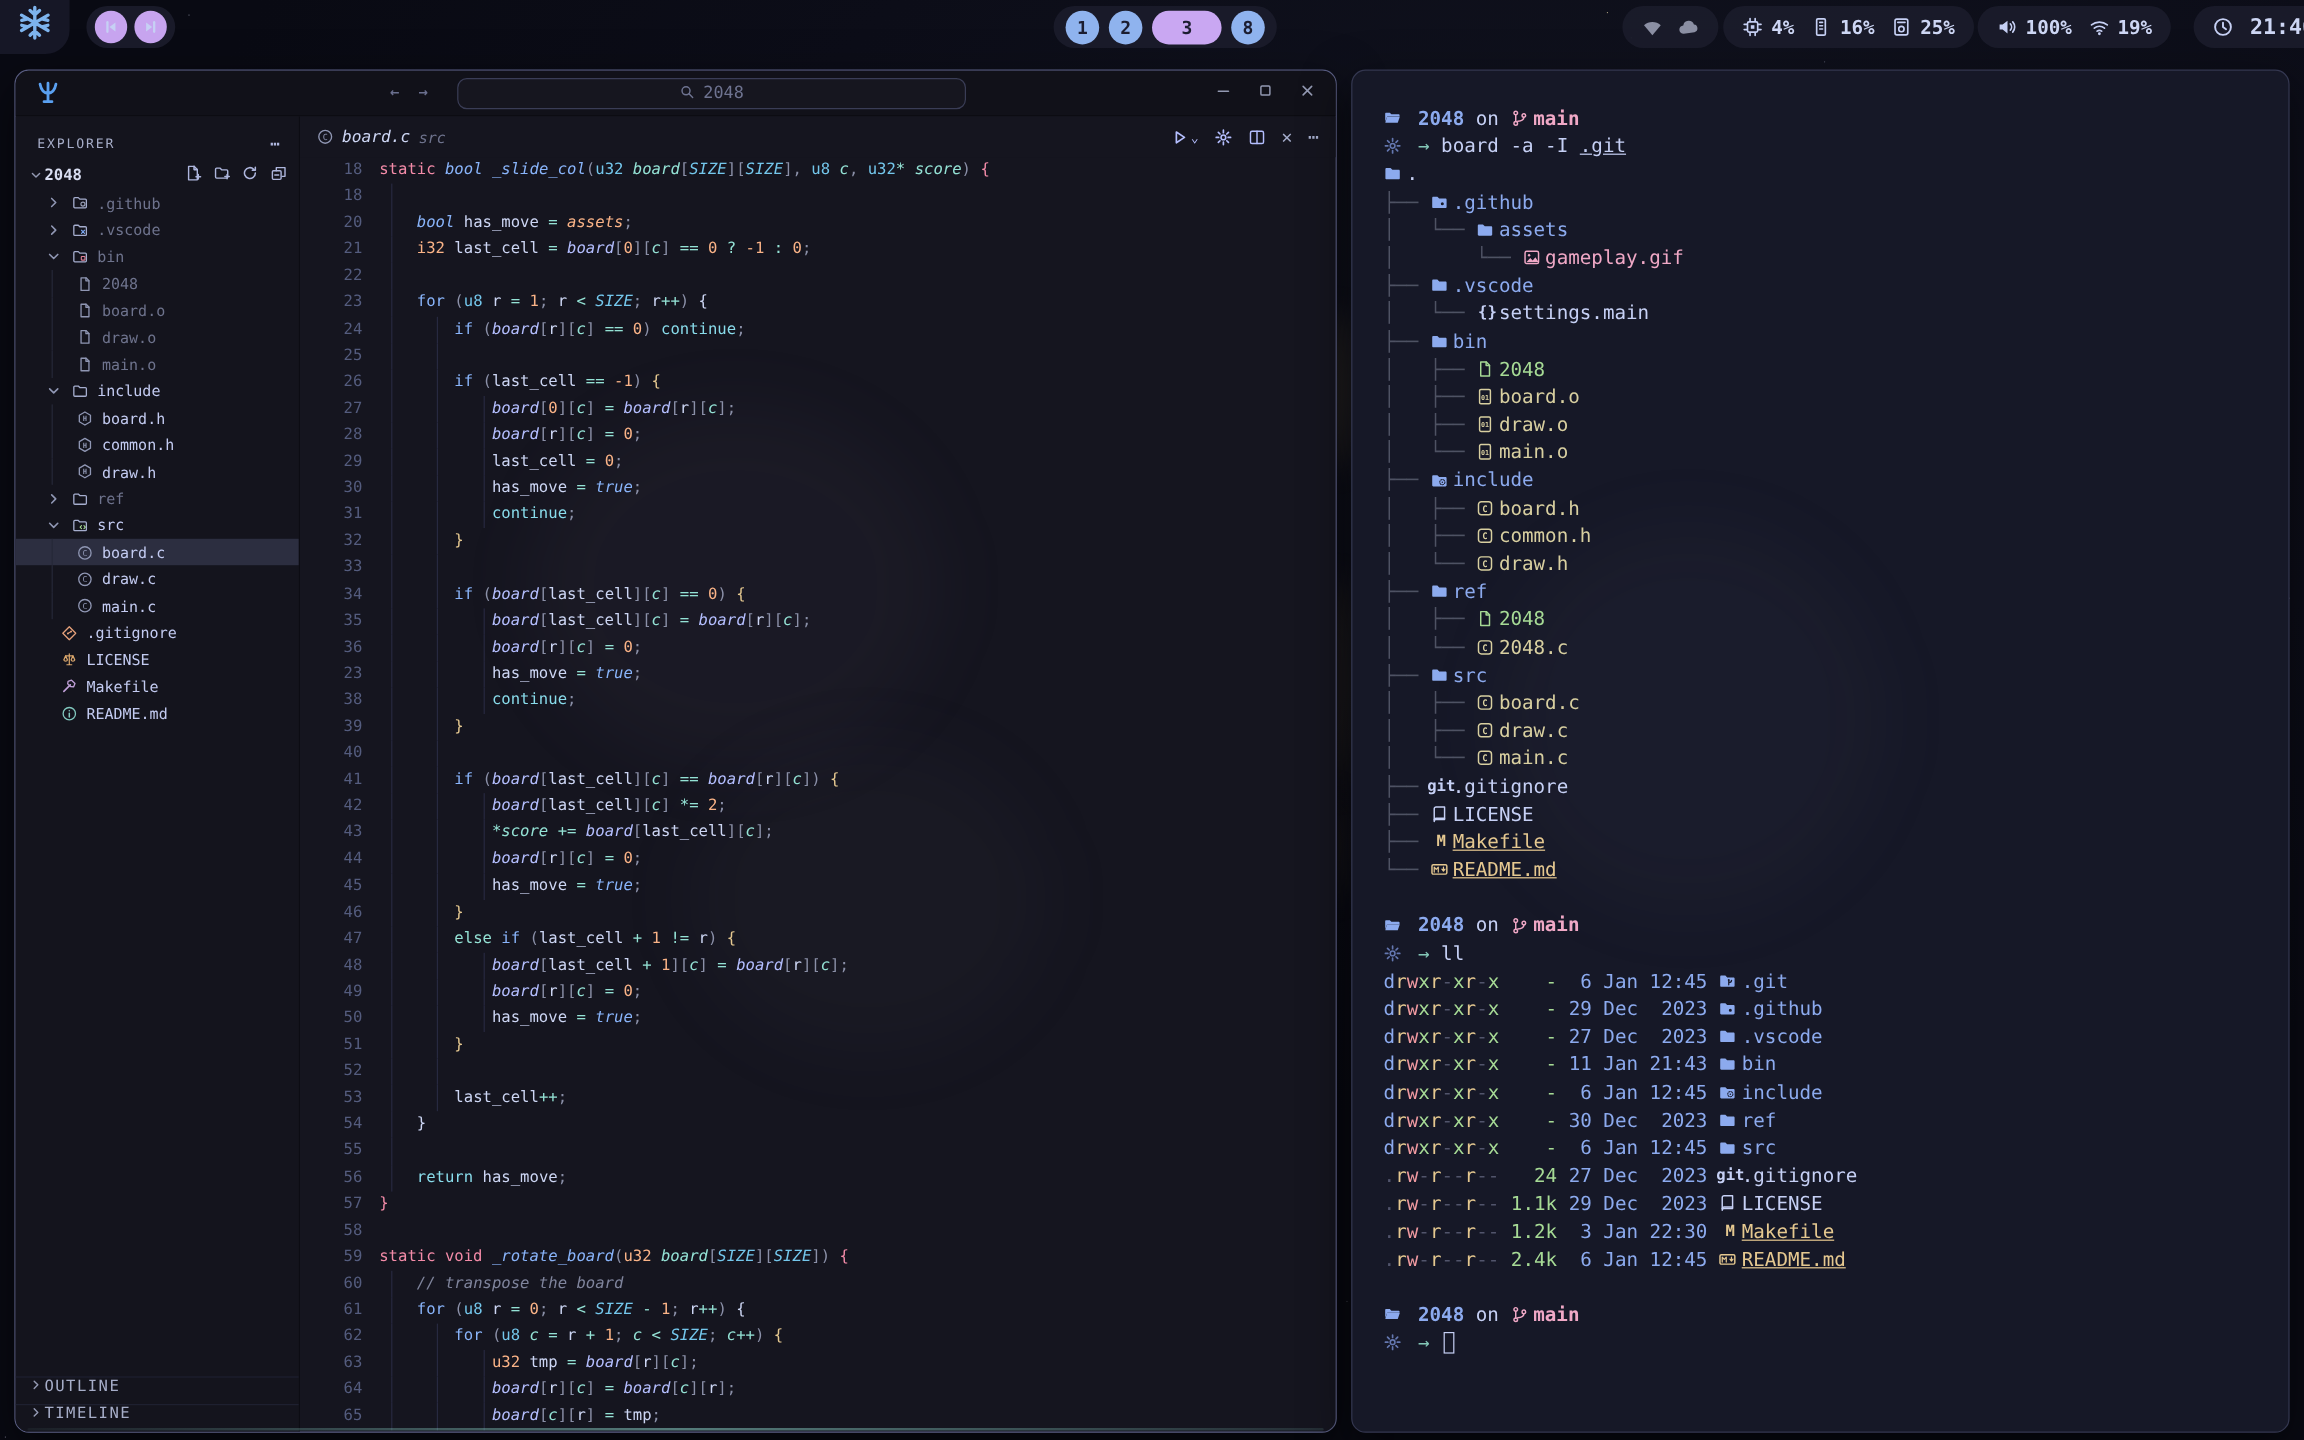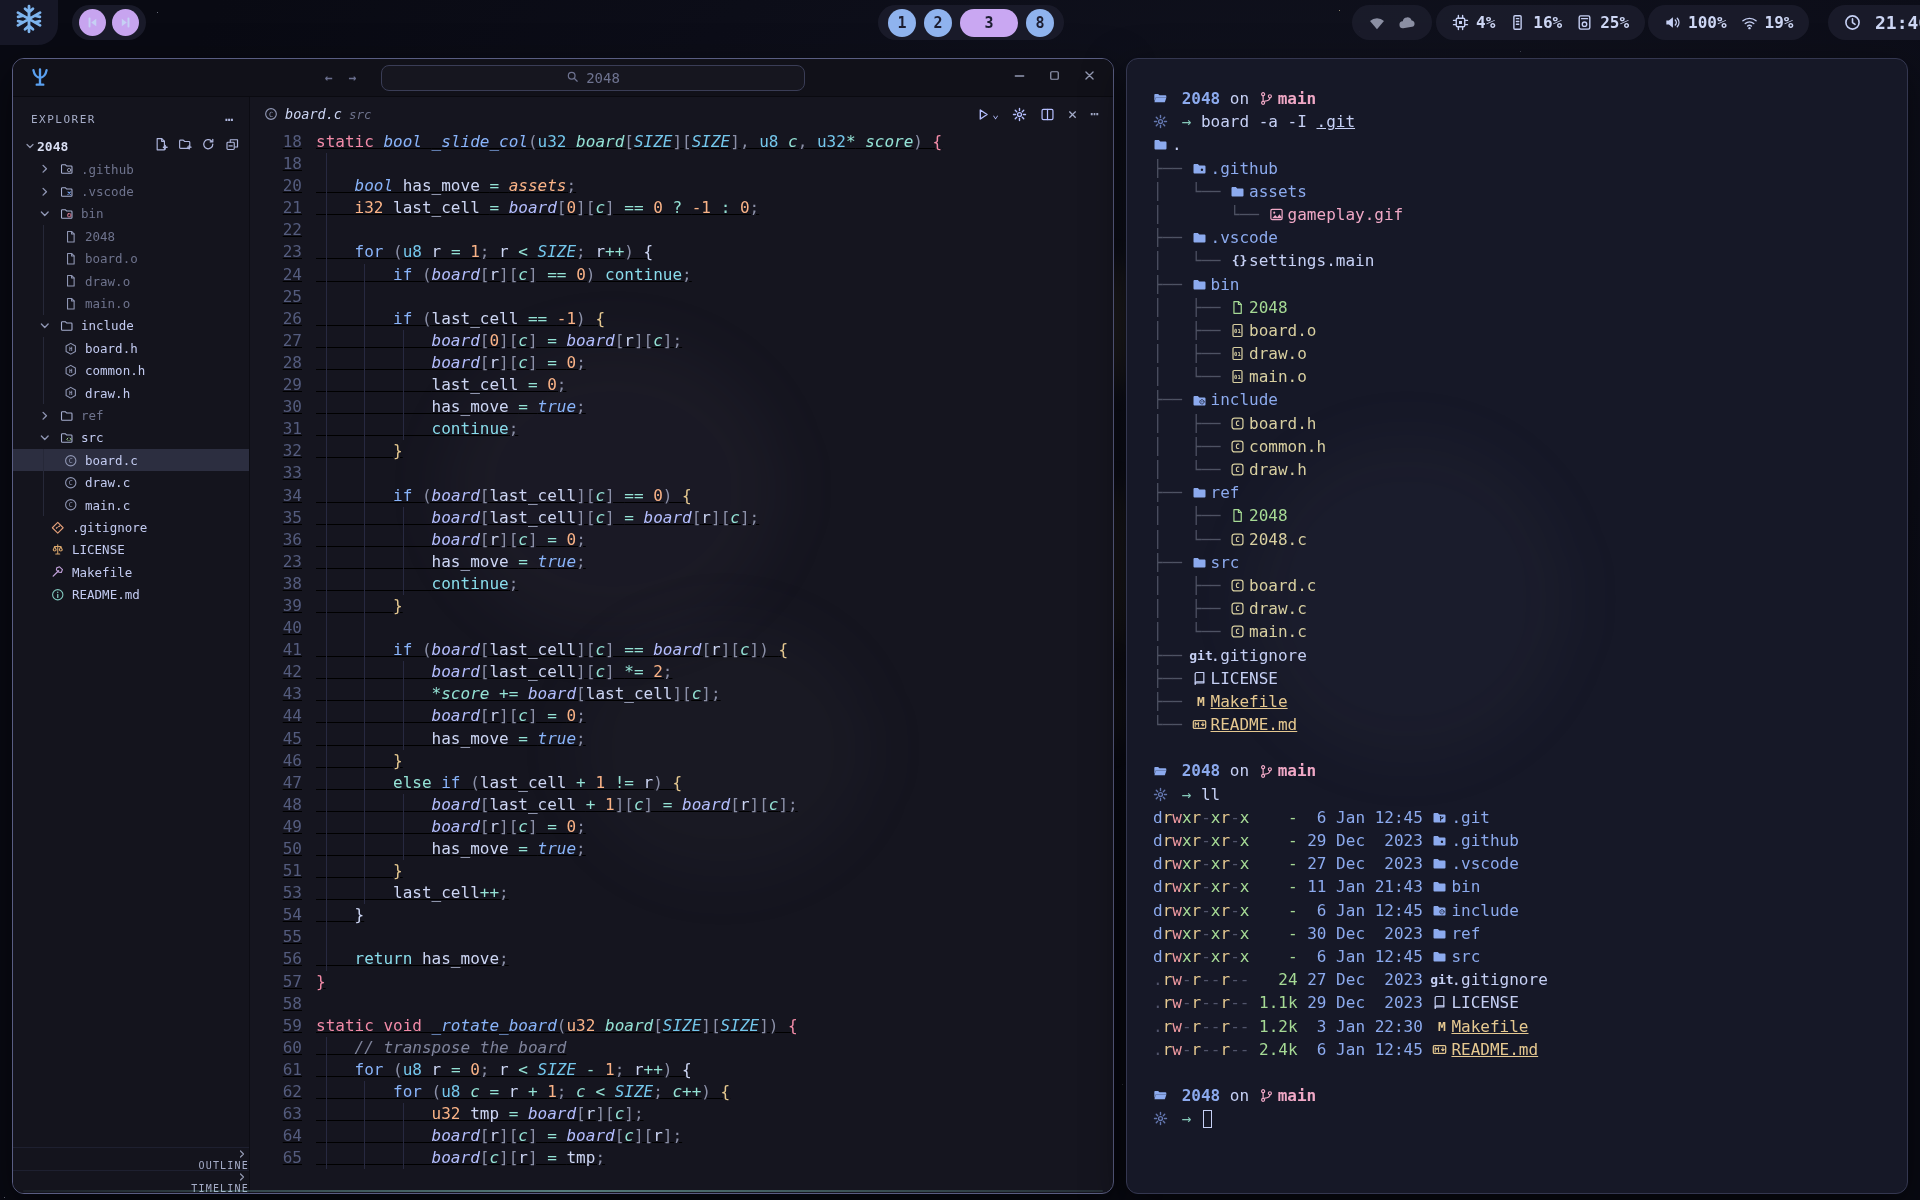--- a/index.html
+++ b/index.html
@@ -63,37 +63,37 @@
   .chev{width:14px;display:inline-flex;justify-content:center;color:#9399b2;font-size:12px;flex:none;}
   .erow{display:flex;align-items:center;height:22.4px;font-size:12.5px;color:#c3cbf1;
     position:relative;white-space:nowrap;}
   .erow .icn{width:15px;display:inline-flex;justify-content:center;margin-right:7px;
     color:#8f96b3;font-size:13.5px;flex:none;}
   .erow .fico{color:#a5adce;}
   .erow.dim, .erow.dim .lbl{color:#6e738d;}
   .erow.sel{background:#2c2e40;}
   .eguide{position:absolute;top:0;bottom:0;left:30px;border-left:1px solid #262838;}
   .sidebottom{position:absolute;left:0;right:0;bottom:0;}
-  .brow{display:flex;align-items:flex-end;height:23px;padding-left:10px;color:#a6adc8;
-    font-size:10px;letter-spacing:1.2px;border-top:1px solid #1e2030;flex-direction:column;}
+  .brow{display:flex;align-items:flex-start;height:23px;padding-left:10px;color:#a6adc8;
+    font-size:13px;letter-spacing:1.2px;border-top:1px solid #1e2030;}
   
   .tabbar{position:absolute;left:237px;right:0;top:38px;height:34px;background:#15151f;
     display:flex;align-items:center;}
   .tab{display:flex;align-items:center;gap:7px;padding:0 14px;height:100%;font-size:13.5px;}
   .tab .icn{color:#8f96b3;font-size:14px;display:inline-flex;}
   .tabname{color:#cdd6f4;font-style:italic;}
   .tabdir{color:#6e738d;font-style:italic;font-size:12.5px;}
   .edtools{margin-left:auto;display:flex;align-items:center;gap:13px;padding-right:14px;color:#b4befe;}
   .edtools .icn{font-size:15px;display:inline-flex;}
   .edtools .dimtool{color:#a5adcb;}
   .runwrap{display:flex;align-items:center;gap:1px;}
   .runchev{font-size:11px;color:#b4befe;}
   
   .code{position:absolute;left:237px;right:0;top:72px;bottom:0;overflow:hidden;
-    font-size:16px;line-height:22.1px;text-decoration:underline;}
+    font-size:13px;line-height:22.1px;}
   .cline{display:flex;height:22.1px;white-space:pre;}
   .ln{width:52px;text-align:right;color:#545c7e;flex:none;user-select:none;}
   .lt{margin-left:14px;position:relative;}
   .lg{position:absolute;top:0;bottom:0;border-left:1px solid #272940;}
   .cline .k1{color:#f38ba8}.cline .k2{color:#89b4fa}.cline .k2i{color:#89b4fa;font-style:italic}
   .cline .k3{color:#89dceb}.cline .op{color:#94e2d5}.cline .cty{color:#74c7ec}
   .cline .tyi{color:#74c7ec;font-style:italic}.cline .nu{color:#fab387}
   .cline .nui{color:#fab387;font-style:italic}.cline .fn{color:#89b4fa;font-style:italic}
   .cline .vb{color:#b4befe;font-style:italic}.cline .vp{color:#94e2d5;font-style:italic}
   .cline .tx{color:#cdd6f4}.cline .pu{color:#8b90a8}
@@ -785,20 +785,21 @@
       <div class="cline"><span class="ln">42</span><span class="lt"><span class="lg" style="left:9.6px"></span><span class="lg" style="left:48.2px"></span><span class="lg" style="left:86.7px"></span><span>            </span><span class="vb">board</span><span class="pu">[</span><span class="tx">last_cell</span><span class="pu">][</span><span class="vp">c</span><span class="pu">] </span><span class="op">*= </span><span class="nu">2</span><span class="pu">;</span></span></div>
       <div class="cline"><span class="ln">43</span><span class="lt"><span class="lg" style="left:9.6px"></span><span class="lg" style="left:48.2px"></span><span class="lg" style="left:86.7px"></span><span>            </span><span class="op">*</span><span class="vp">score </span><span class="op">+= </span><span class="vb">board</span><span class="pu">[</span><span class="tx">last_cell</span><span class="pu">][</span><span class="vp">c</span><span class="pu">];</span></span></div>
       <div class="cline"><span class="ln">44</span><span class="lt"><span class="lg" style="left:9.6px"></span><span class="lg" style="left:48.2px"></span><span class="lg" style="left:86.7px"></span><span>            </span><span class="vb">board</span><span class="pu">[</span><span class="tx">r</span><span class="pu">][</span><span class="vp">c</span><span class="pu">] </span><span class="op">= </span><span class="nu">0</span><span class="pu">;</span></span></div>
       <div class="cline"><span class="ln">45</span><span class="lt"><span class="lg" style="left:9.6px"></span><span class="lg" style="left:48.2px"></span><span class="lg" style="left:86.7px"></span><span>            </span><span class="tx">has_move </span><span class="op">= </span><span class="k2i">true</span><span class="pu">;</span></span></div>
       <div class="cline"><span class="ln">46</span><span class="lt"><span class="lg" style="left:9.6px"></span><span class="lg" style="left:48.2px"></span><span>        </span><span class="b3">}</span></span></div>
       <div class="cline"><span class="ln">47</span><span class="lt"><span class="lg" style="left:9.6px"></span><span class="lg" style="left:48.2px"></span><span>        </span><span class="op">else </span><span class="k2">if </span><span class="pu">(</span><span class="tx">last_cell </span><span class="op">+ </span><span class="nu">1 </span><span class="op">!= </span><span class="tx">r</span><span class="pu">) </span><span class="b3">{</span></span></div>
       <div class="cline"><span class="ln">48</span><span class="lt"><span class="lg" style="left:9.6px"></span><span class="lg" style="left:48.2px"></span><span class="lg" style="left:86.7px"></span><span>            </span><span class="vb">board</span><span class="pu">[</span><span class="tx">last_cell </span><span class="op">+ </span><span class="nu">1</span><span class="pu">][</span><span class="vp">c</span><span class="pu">] </span><span class="op">= </span><span class="vb">board</span><span class="pu">[</span><span class="tx">r</span><span class="pu">][</span><span class="vp">c</span><span class="pu">];</span></span></div>
       <div class="cline"><span class="ln">49</span><span class="lt"><span class="lg" style="left:9.6px"></span><span class="lg" style="left:48.2px"></span><span class="lg" style="left:86.7px"></span><span>            </span><span class="vb">board</span><span class="pu">[</span><span class="tx">r</span><span class="pu">][</span><span class="vp">c</span><span class="pu">] </span><span class="op">= </span><span class="nu">0</span><span class="pu">;</span></span></div>
       <div class="cline"><span class="ln">50</span><span class="lt"><span class="lg" style="left:9.6px"></span><span class="lg" style="left:48.2px"></span><span class="lg" style="left:86.7px"></span><span>            </span><span class="tx">has_move </span><span class="op">= </span><span class="k2i">true</span><span class="pu">;</span></span></div>
       <div class="cline"><span class="ln">51</span><span class="lt"><span class="lg" style="left:9.6px"></span><span class="lg" style="left:48.2px"></span><span>        </span><span class="b3">}</span></span></div>
+      <div class="cline"><span class="ln">52</span><span class="lt"><span class="lg" style="left:9.6px"></span><span class="lg" style="left:48.2px"></span></span></div>
       <div class="cline"><span class="ln">53</span><span class="lt"><span class="lg" style="left:9.6px"></span><span class="lg" style="left:48.2px"></span><span>        </span><span class="tx">last_cell</span><span class="op">++</span><span class="pu">;</span></span></div>
       <div class="cline"><span class="ln">54</span><span class="lt"><span class="lg" style="left:9.6px"></span><span>    </span><span class="b2">}</span></span></div>
       <div class="cline"><span class="ln">55</span><span class="lt"><span class="lg" style="left:9.6px"></span></span></div>
       <div class="cline"><span class="ln">56</span><span class="lt"><span class="lg" style="left:9.6px"></span><span>    </span><span class="k3">return </span><span class="tx">has_move</span><span class="pu">;</span></span></div>
       <div class="cline"><span class="ln">57</span><span class="lt"><span></span><span class="b1">}</span></span></div>
       <div class="cline"><span class="ln">58</span><span class="lt"></span></div>
       <div class="cline"><span class="ln">59</span><span class="lt"><span></span><span class="k1">static void </span><span class="fn">_rotate_board</span><span class="pu">(</span><span class="nu">u32 </span><span class="vp">board</span><span class="pu">[</span><span class="tyi">SIZE</span><span class="pu">][</span><span class="tyi">SIZE</span><span class="pu">]) </span><span class="b1">{</span></span></div>
       <div class="cline"><span class="ln">60</span><span class="lt"><span class="lg" style="left:9.6px"></span><span>    </span><span class="cm">// transpose the board</span></span></div>
       <div class="cline"><span class="ln">61</span><span class="lt"><span class="lg" style="left:9.6px"></span><span>    </span><span class="k2">for </span><span class="pu">(</span><span class="cty">u8 </span><span class="tx">r </span><span class="op">= </span><span class="nu">0</span><span class="pu">; </span><span class="tx">r </span><span class="op">&lt; </span><span class="tyi">SIZE </span><span class="op">- </span><span class="nu">1</span><span class="pu">; </span><span class="tx">r</span><span class="op">++</span><span class="pu">) </span><span class="b2">{</span></span></div>
       <div class="cline"><span class="ln">62</span><span class="lt"><span class="lg" style="left:9.6px"></span><span class="lg" style="left:48.2px"></span><span>        </span><span class="k2">for </span><span class="pu">(</span><span class="cty">u8 </span><span class="vp">c </span><span class="op">= </span><span class="tx">r </span><span class="op">+ </span><span class="nu">1</span><span class="pu">; </span><span class="vp">c </span><span class="op">&lt; </span><span class="tyi">SIZE</span><span class="pu">; </span><span class="vp">c</span><span class="op">++</span><span class="pu">) </span><span class="b3">{</span></span></div>

